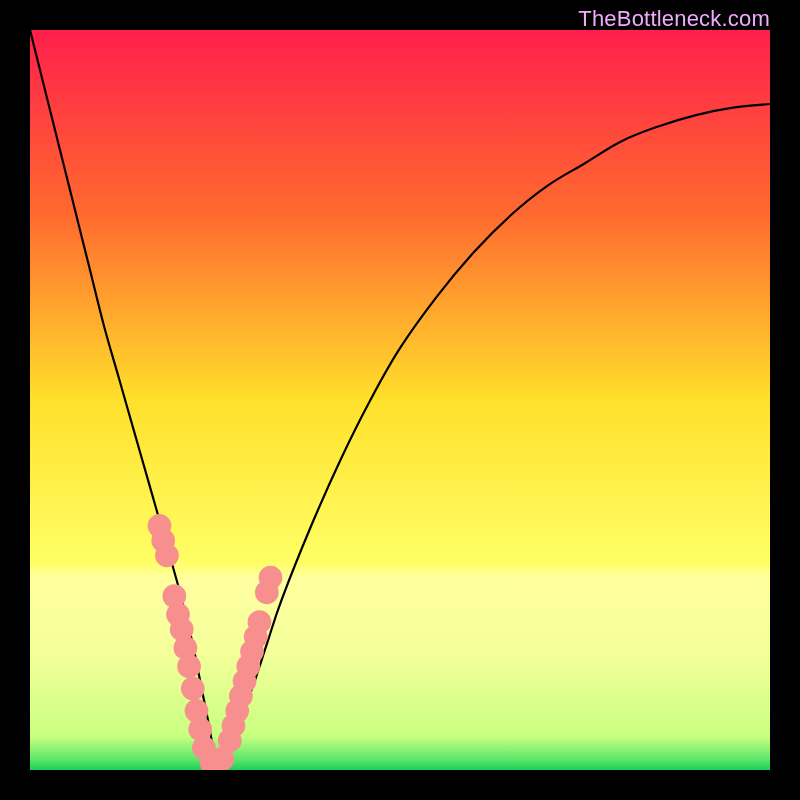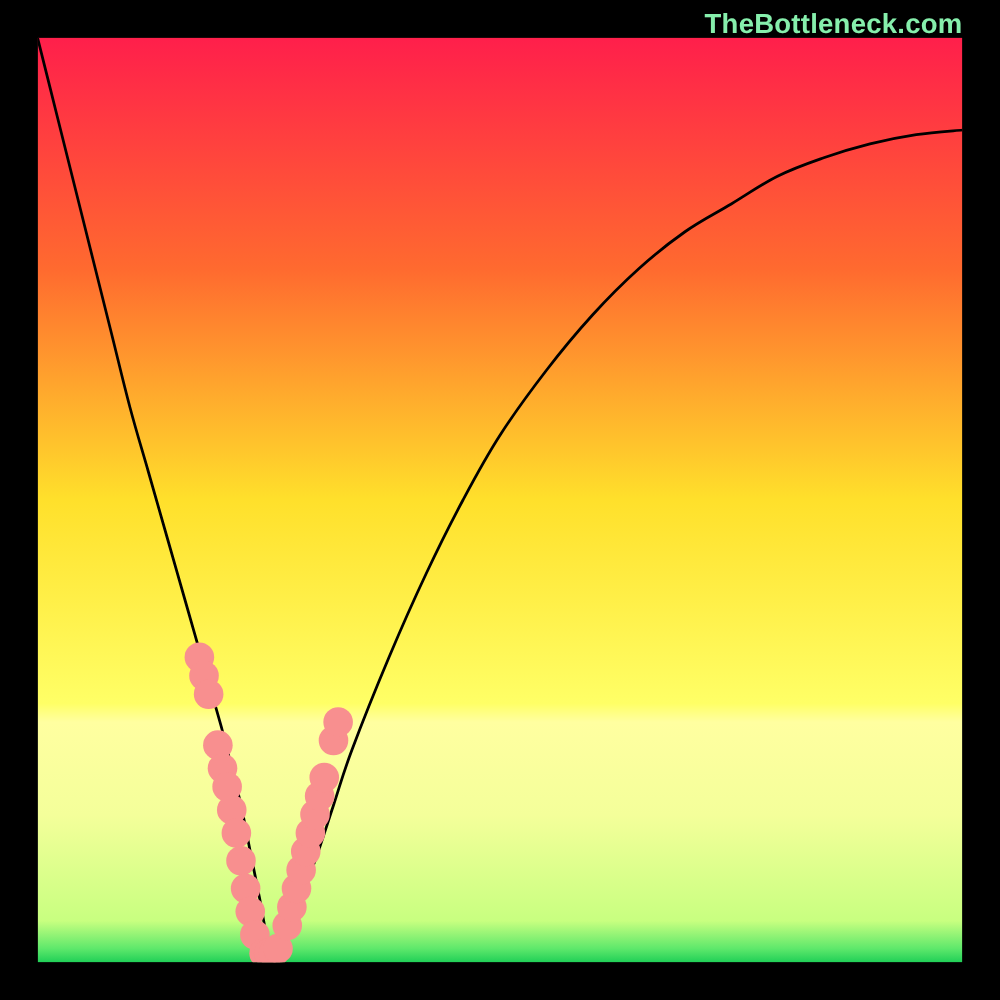--- a/index.html
+++ b/index.html
@@ -33,23 +33,23 @@
   }
   .curve-svg {
     position: absolute;
     left: 0; top: 0;
     width: 100%; height: 100%;
   }
   .watermark {
     position: absolute;
     top: 6px;
     right: 30px;
-    color: #86efac;
+    color: #f0abfc;
     font-size: 22px;
-    font-weight: 700;
+    font-weight: 400;
     letter-spacing: 0.2px;
   }
 </style>
 </head>
 <body>
 
 <div class="frame">
 
   <div class="plot-area">
     <svg class="gradient-bg" viewBox="0 0 740 740" preserveAspectRatio="none">

